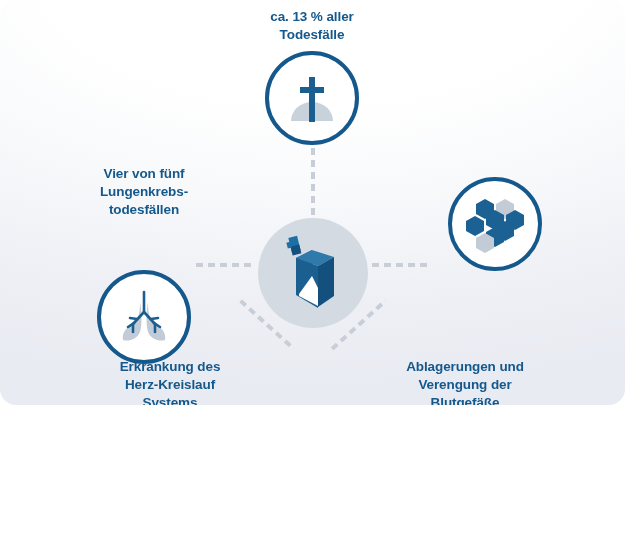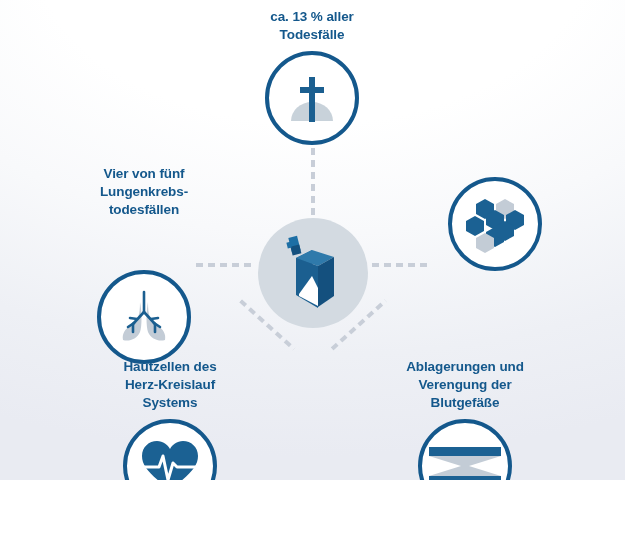--- a/index.html
+++ b/index.html
@@ -9,24 +9,25 @@
   body {
     width: 625px;
     height: 535px;
     overflow: hidden;
     font-family: "Liberation Sans", sans-serif;
     background: #ffffff;
   }
   #infographic {
     position: relative;
     width: 625px;
-    height: 480px;
+    height: 405px;
     background:
       radial-gradient(130% 105% at 50% -10%, #ffffff 0%, #ffffff 34%, #f8f9fb 56%, #eef0f5 80%, #e9ebf2 100%);
     overflow: hidden;
+    border-radius: 16px;
   }
 
   
   .connector {
     position: absolute;
     pointer-events: none;
   }
   .conn-h {
     height: 4px;
     background-image: linear-gradient(to right, #c8ced8 0 7px, rgba(0,0,0,0) 7px 12px);
@@ -194,21 +195,21 @@
             <use href="#hx" x="24" y="32" fill="#1b6193"></use>
             <use href="#hx" x="14" y="38" fill="#c3ccd6"></use>
             <use href="#hx" x="34" y="26" fill="#1b6193"></use>
           </g>
         </svg>
       </span>
     </div>
   </div>
 
   <div class="node" style="left:77px; top:358px;">
-    <div class="node-label">Hautzellen des
+    <div class="node-label">Erkrankung des
 Herz-Kreislauf
 Systems</div>
     <div class="icon-ring">
       <span>
         <svg width="62" height="58" viewBox="0 0 62 58">
           <path d="M31 53 C12 38 3 30 3 19 C3 10 10 4 18 4 C24 4 29 8 31 12 C33 8 38 4 44 4 C52 4 59 10 59 19 C59 30 50 38 31 53 Z" fill="#1b6193"></path>
           <polyline points="4,30 20,30 24,19 29,43 34,26 38,30 58,30" fill="none" stroke="#ffffff" stroke-width="3" stroke-linejoin="round" stroke-linecap="round"></polyline>
         </svg>
       </span>
     </div>

